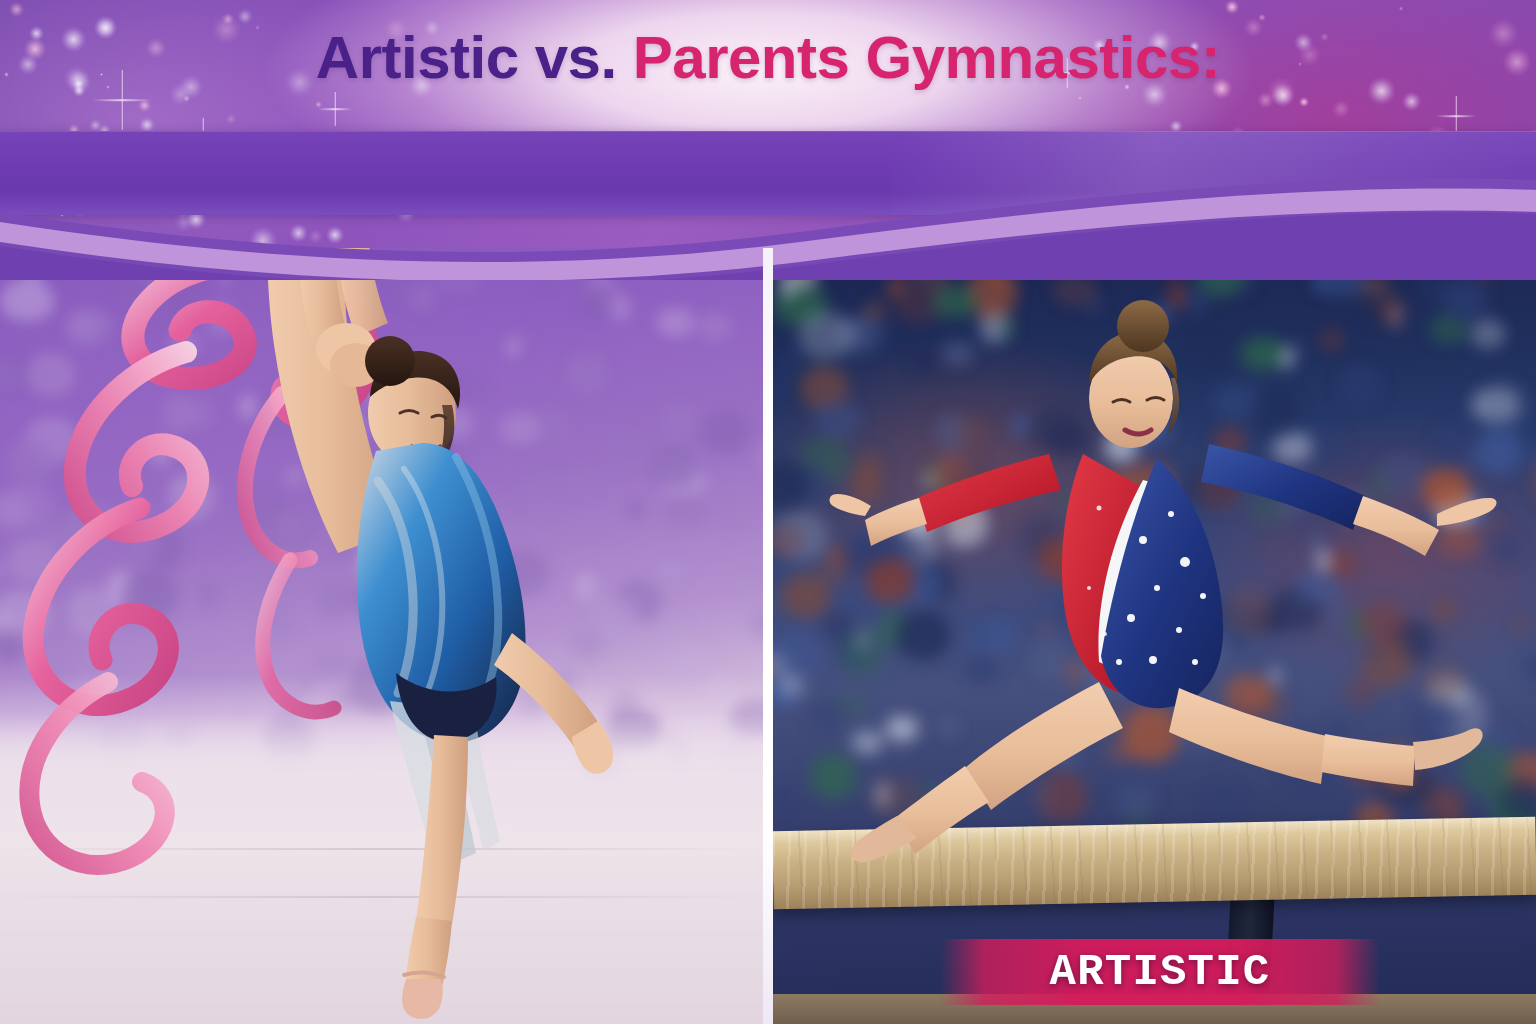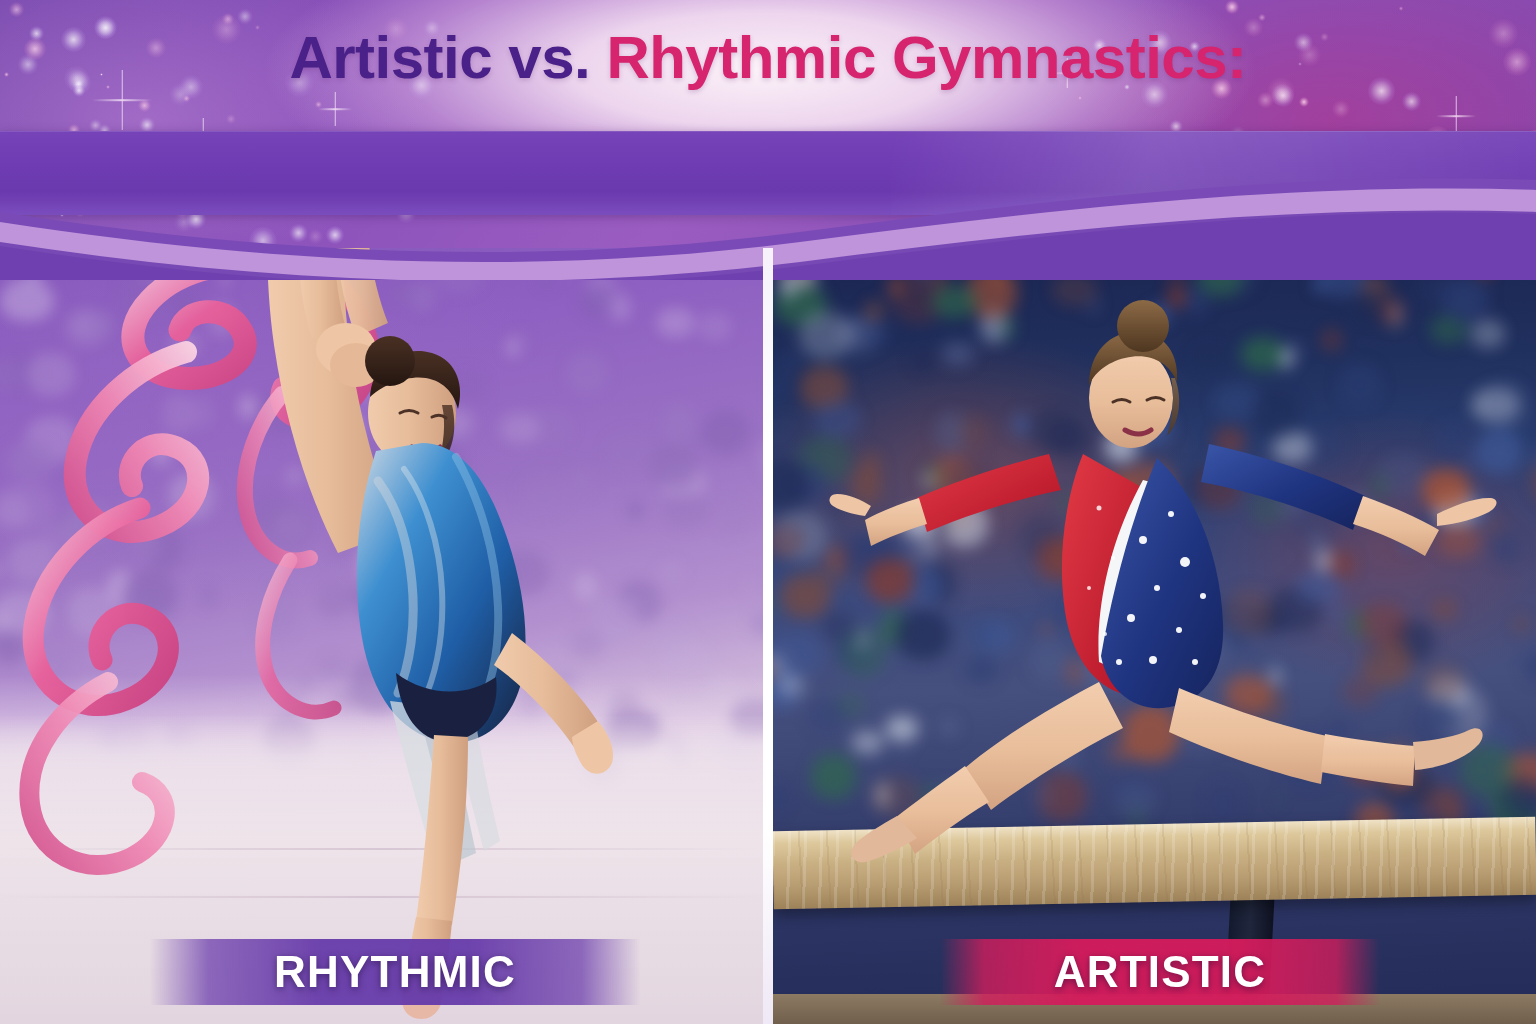--- a/index.html
+++ b/index.html
@@ -152,20 +152,21 @@
     font-size:44px; font-weight:bold; color:#fff; letter-spacing:1.2px;
     text-shadow:0 2px 7px rgba(20,5,45,.5);
   }
   .band-rhythmic{
     left:150px; top:939px; width:490px; height:66px;
     background:linear-gradient(90deg, rgba(120,78,178,0) 0%, rgba(114,70,175,.78) 12%, rgba(104,60,170,.96) 35%, rgba(104,60,170,.96) 65%, rgba(114,70,175,.78) 88%, rgba(120,78,178,0) 100%);
   }
   .band-artistic{
     left:940px; top:939px; width:440px; height:66px;
     background:linear-gradient(90deg, rgba(205,28,88,0) 0%, rgba(208,30,92,.80) 10%, rgba(211,28,92,.97) 32%, rgba(211,28,92,.97) 68%, rgba(208,30,92,.80) 90%, rgba(205,28,88,0) 100%);
+    font-family:Liberation Mono, monospace;
   }
 
   .crowd-dot{ position:absolute; border-radius:45%; }
 </style>
 </head>
 <body>
 
 <div id="poster">
 
   <div class="header-bg">
@@ -301,21 +302,21 @@
       </div>
 
     <svg class="hdr-swoosh" style="right:0; top:90px; width:420px; height:160px;" viewBox="0 0 420 160" preserveAspectRatio="none">
       <path d="M0,150 C110,120 230,74 420,40 L420,82 C240,112 120,142 0,160 Z" fill="#d4598e" opacity="0.55"></path>
       <path d="M0,158 C120,134 250,96 420,64 L420,100 C250,126 120,152 0,170 Z" fill="#f0a8c8" opacity="0.75"></path>
       <path d="M0,166 C130,146 260,118 420,92 L420,118 C260,142 130,164 0,180 Z" fill="#c8488a" opacity="0.35"></path>
     </svg>
   </div>
 
   <div class="title-wrap">
-    <div class="title"><span class="t-purple">Artistic vs. </span><span class="t-pink">Rhythmic Gymnastics:</span></div>
+    <div class="title"><span class="t-purple">Artistic vs. </span><span class="t-pink">Parents Gymnastics:</span></div>
   </div>
 
   <div class="sub-band"></div>
 
   <svg class="wave" viewBox="0 0 1536 130" preserveAspectRatio="none">
     <path d="M0,62 C260,102 520,118 800,82 C1060,48 1300,22 1536,30 L1536,130 L0,130 Z" fill="#7a4bb6"></path>
     <path d="M0,72 C260,112 520,128 800,92 C1060,58 1300,32 1536,40 L1536,64 C1300,56 1060,82 800,116 C520,152 260,136 0,96 Z" fill="#c49ade" opacity="0.92"></path>
     <path d="M0,92 C260,132 520,146 800,112 C1060,78 1300,54 1536,62 L1536,130 L0,130 Z" fill="#6d3fae" opacity="0.88"></path>
   </svg>
 
@@ -555,23 +556,20 @@
         <path d="M452,520 C486,546 520,580 540,612 L514,634 C492,602 462,572 434,552 Z" fill="url(#skinA)"></path>
         <path d="M538,608 C548,620 556,636 552,650 C546,664 530,664 522,652 C516,642 512,632 512,624 Z" fill="#eec6a6"></path>
 
         <path d="M374,622 C370,684 364,748 356,808 L392,812 C402,750 408,688 408,624 Z" fill="url(#skinA)"></path>
         <path d="M356,804 C350,834 346,856 346,870 L382,874 C386,856 390,834 392,808 Z" fill="url(#skinA)"></path>
 
         <path d="M346,866 C340,884 340,898 352,904 C366,910 380,902 382,886 C384,876 382,870 380,866 Z" fill="#e8b8a6"></path>
         <path d="M344,862 q20,-6 40,2" stroke="#d8a492" stroke-width="4" fill="none" stroke-linecap="round"></path>
       </svg>
 
-      <div class="band band-rhythmic" style="left:150px; top:691px;">
-        <span class="band-label">RHYTHMIC</span>
-      </div>
     </div>
 
     <div class="panel panel-right">
       <div class="ar-bg"></div>
       <div class="ar-crowd" id="ar-crowd">
           <div class="crowd-dot" style="left: 242.89px; top: 512.691px; width: 12.0167px; height: 10.9851px; background: rgb(207, 214, 228); opacity: 0.61;"></div>
           <div class="crowd-dot" style="left: 582.471px; top: 553.768px; width: 38.0504px; height: 41.0019px; background: rgb(180, 86, 47); opacity: 0.6;"></div>
           <div class="crowd-dot" style="left: 247.172px; top: 268.266px; width: 43.2327px; height: 44.6013px; background: rgb(29, 42, 85); opacity: 0.33;"></div>
           <div class="crowd-dot" style="left: 107.471px; top: 361.792px; width: 27.621px; height: 36.1003px; background: rgb(47, 107, 75); opacity: 0.67;"></div>
           <div class="crowd-dot" style="left: 331.798px; top: 183.323px; width: 32.8475px; height: 31.059px; background: rgb(207, 214, 228); opacity: 0.73;"></div>

